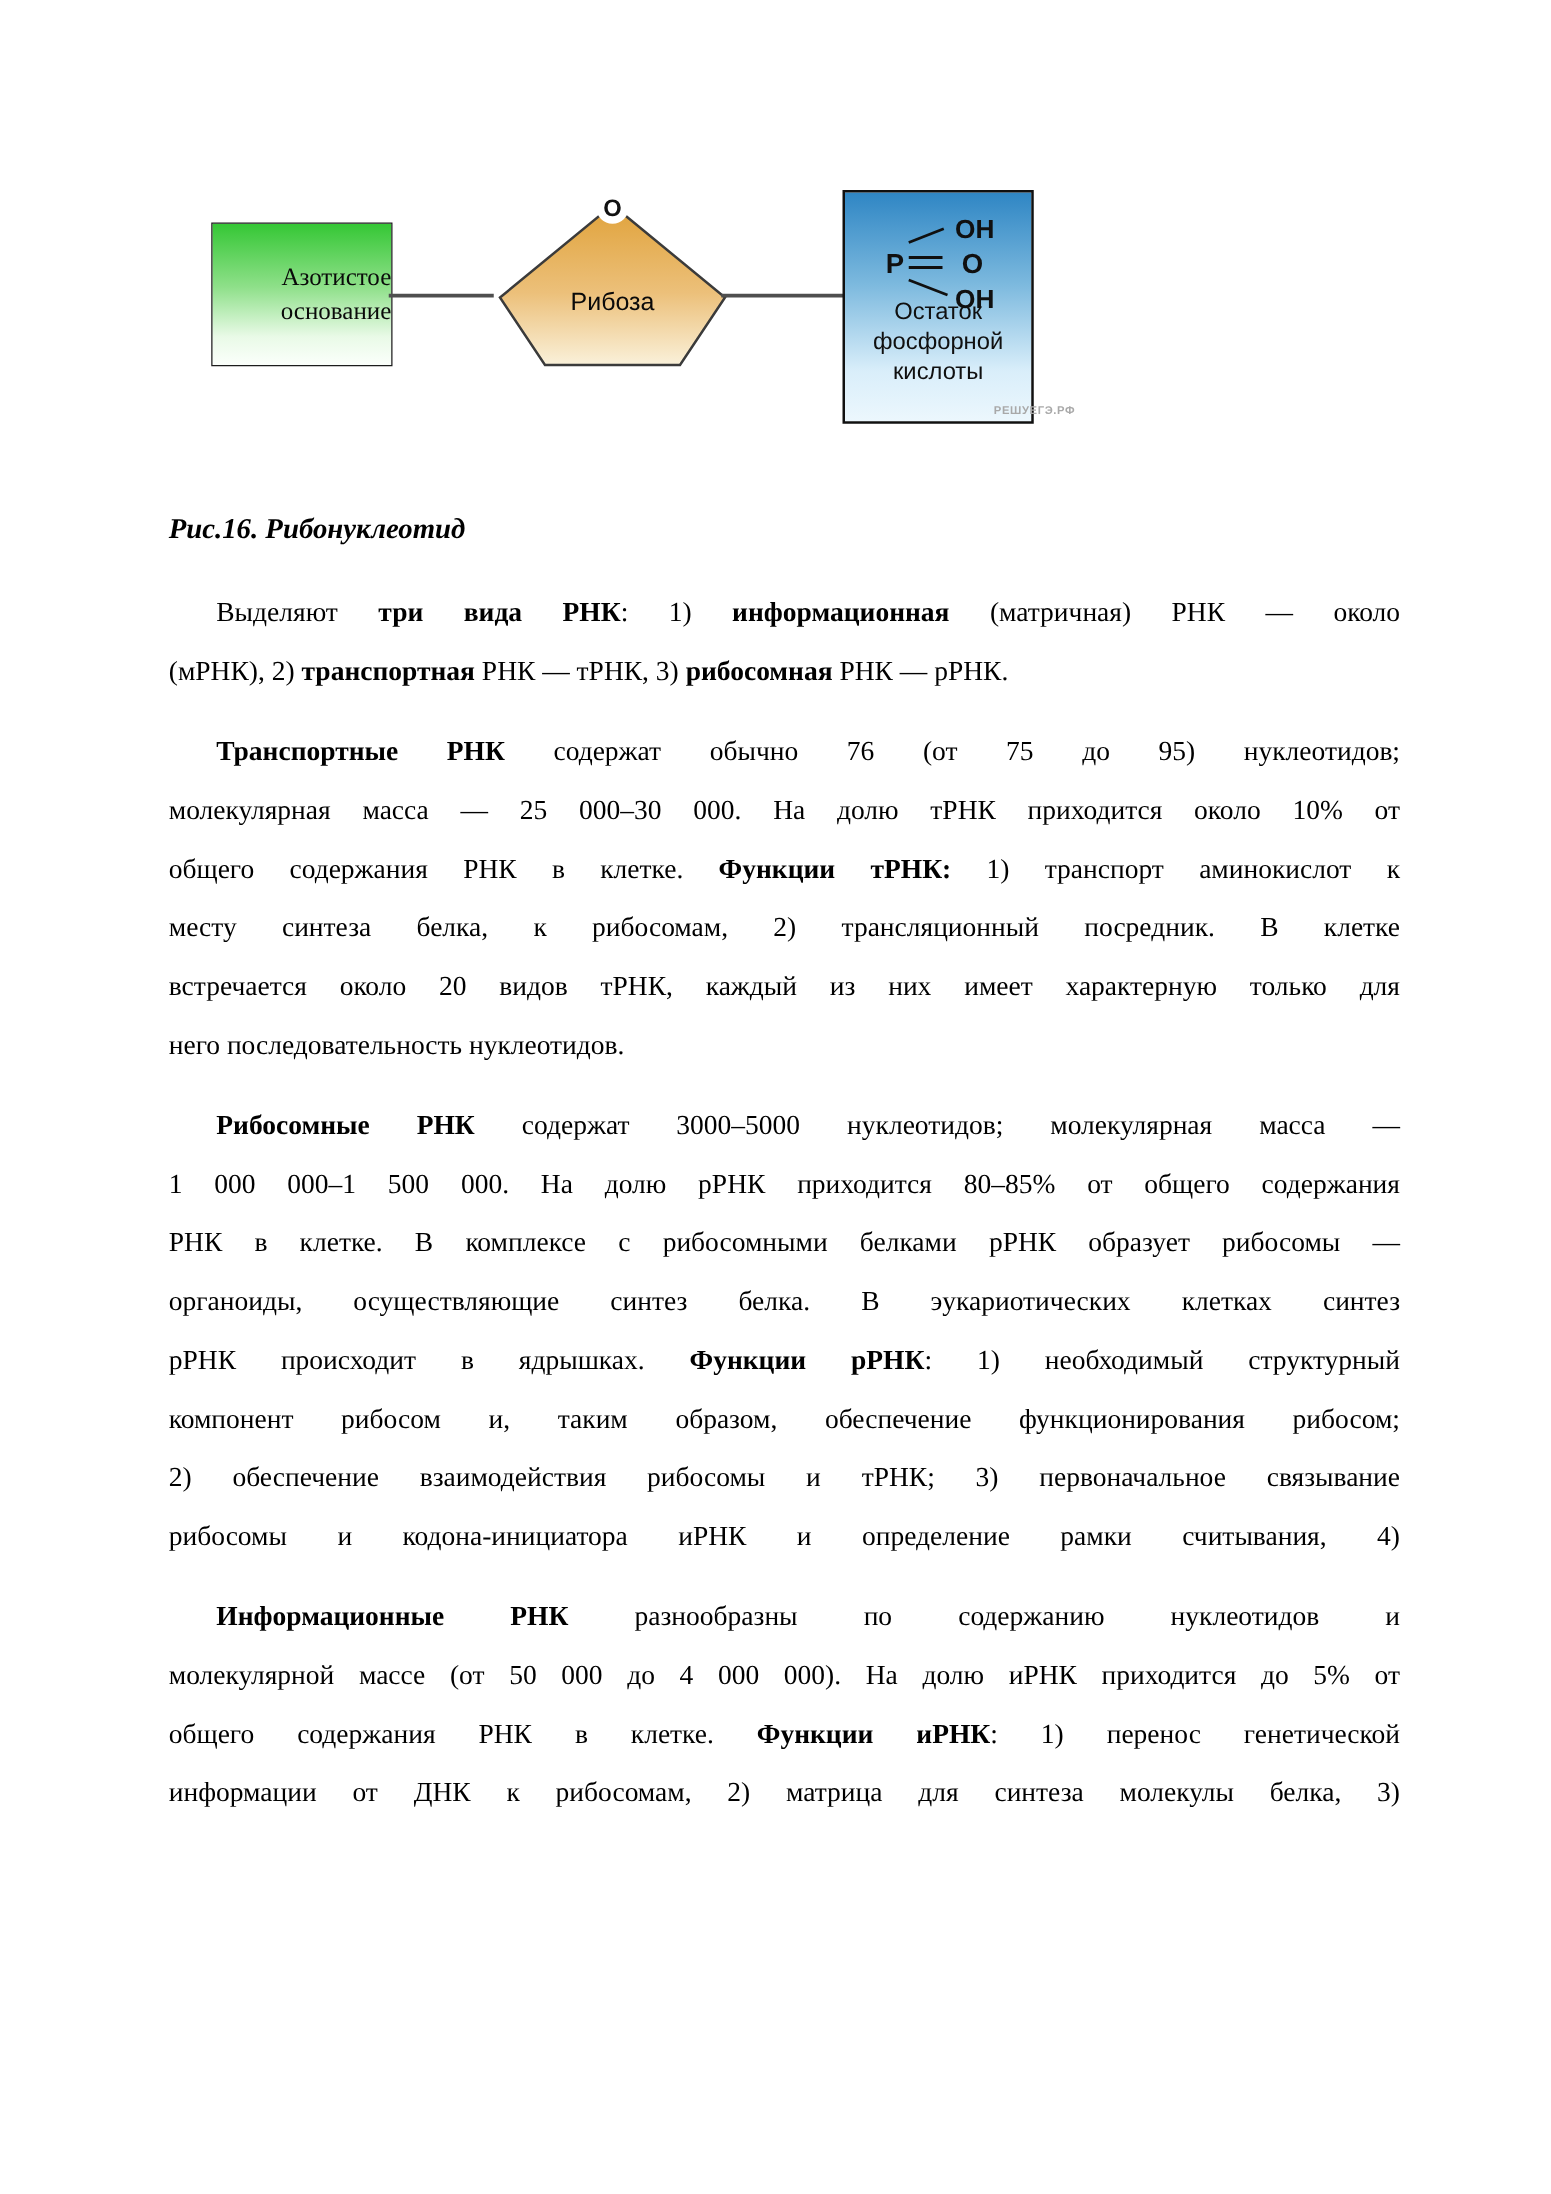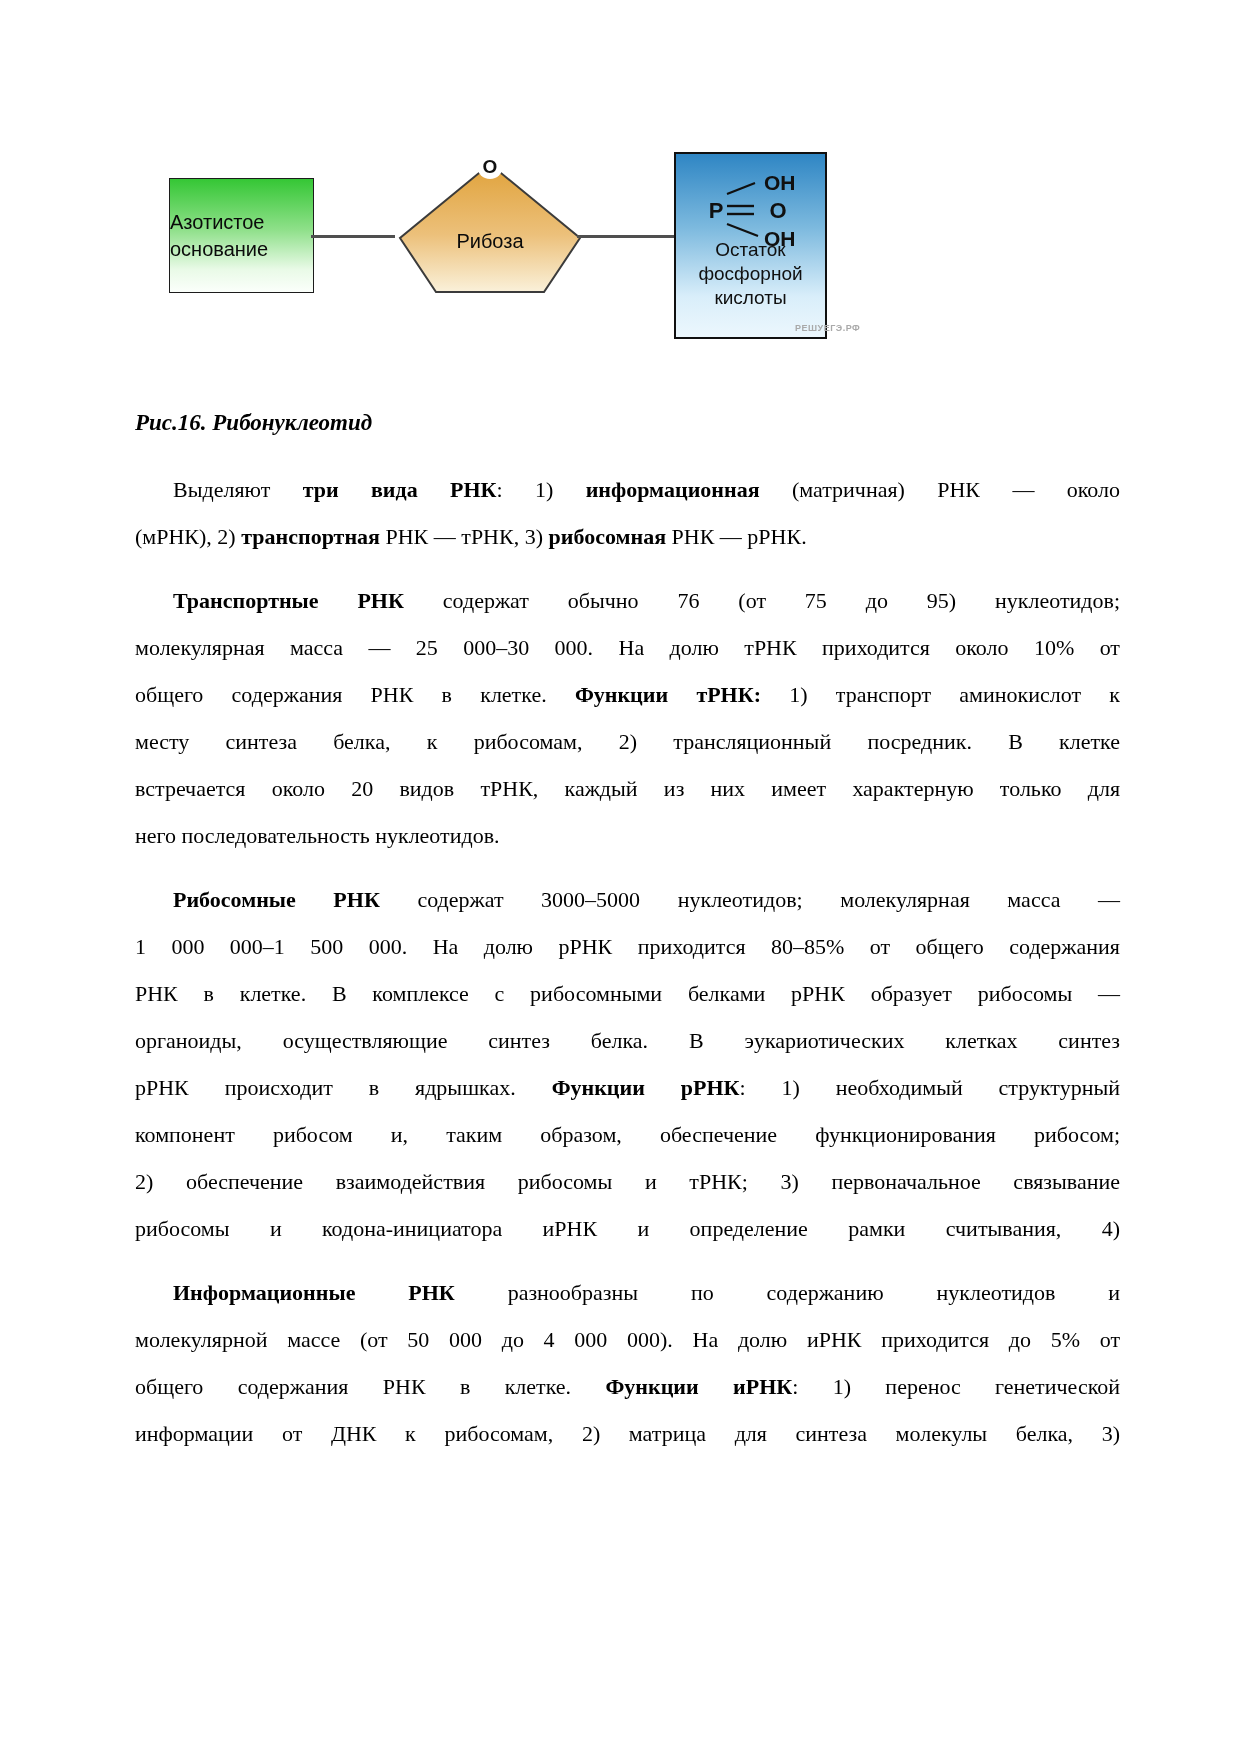--- a/index.html
+++ b/index.html
@@ -8,22 +8,22 @@
     font-family:"Liberation Serif",serif;color:#000;
   }
   .page{position:relative;width:1241px;height:1755px;}
 
   
   .figure{position:relative;height:230px;margin-top:130px;}
   .green-box{
     position:absolute;left:169px;top:48px;width:143px;height:113px;
     background:linear-gradient(to bottom,#35c735 0%,#8fe08a 45%,#e9fae7 80%,#fbfffb 100%);
     border:1.8px solid #1c1c1c;
-    display:flex;flex-direction:column;align-items:flex-start;justify-content:center;
-    font-family:Liberation Sans, sans-serif;font-size:20px;line-height:27px;color:#0a0a0a;
+    display:flex;flex-direction:column;align-items:flex-end;justify-content:center;
+    font-family:Liberation Serif, serif;font-size:20px;line-height:27px;color:#0a0a0a;
   }
   .connector{position:absolute;height:2.5px;background:#4f4f4f;}
   .connector.c1{left:311px;top:105px;width:84px;}
   .connector.c2{left:577px;top:105px;width:98px;}
   .pentagon-svg{position:absolute;left:394px;top:22px;}
   .blue-box{
     position:absolute;left:674px;top:22px;width:153px;height:187px;
     background:linear-gradient(to bottom,#2f86c4 0%,#7cb9de 40%,#d9eefa 78%,#ecf7fd 100%);
     border:2px solid #101010;box-sizing:border-box;
   }

